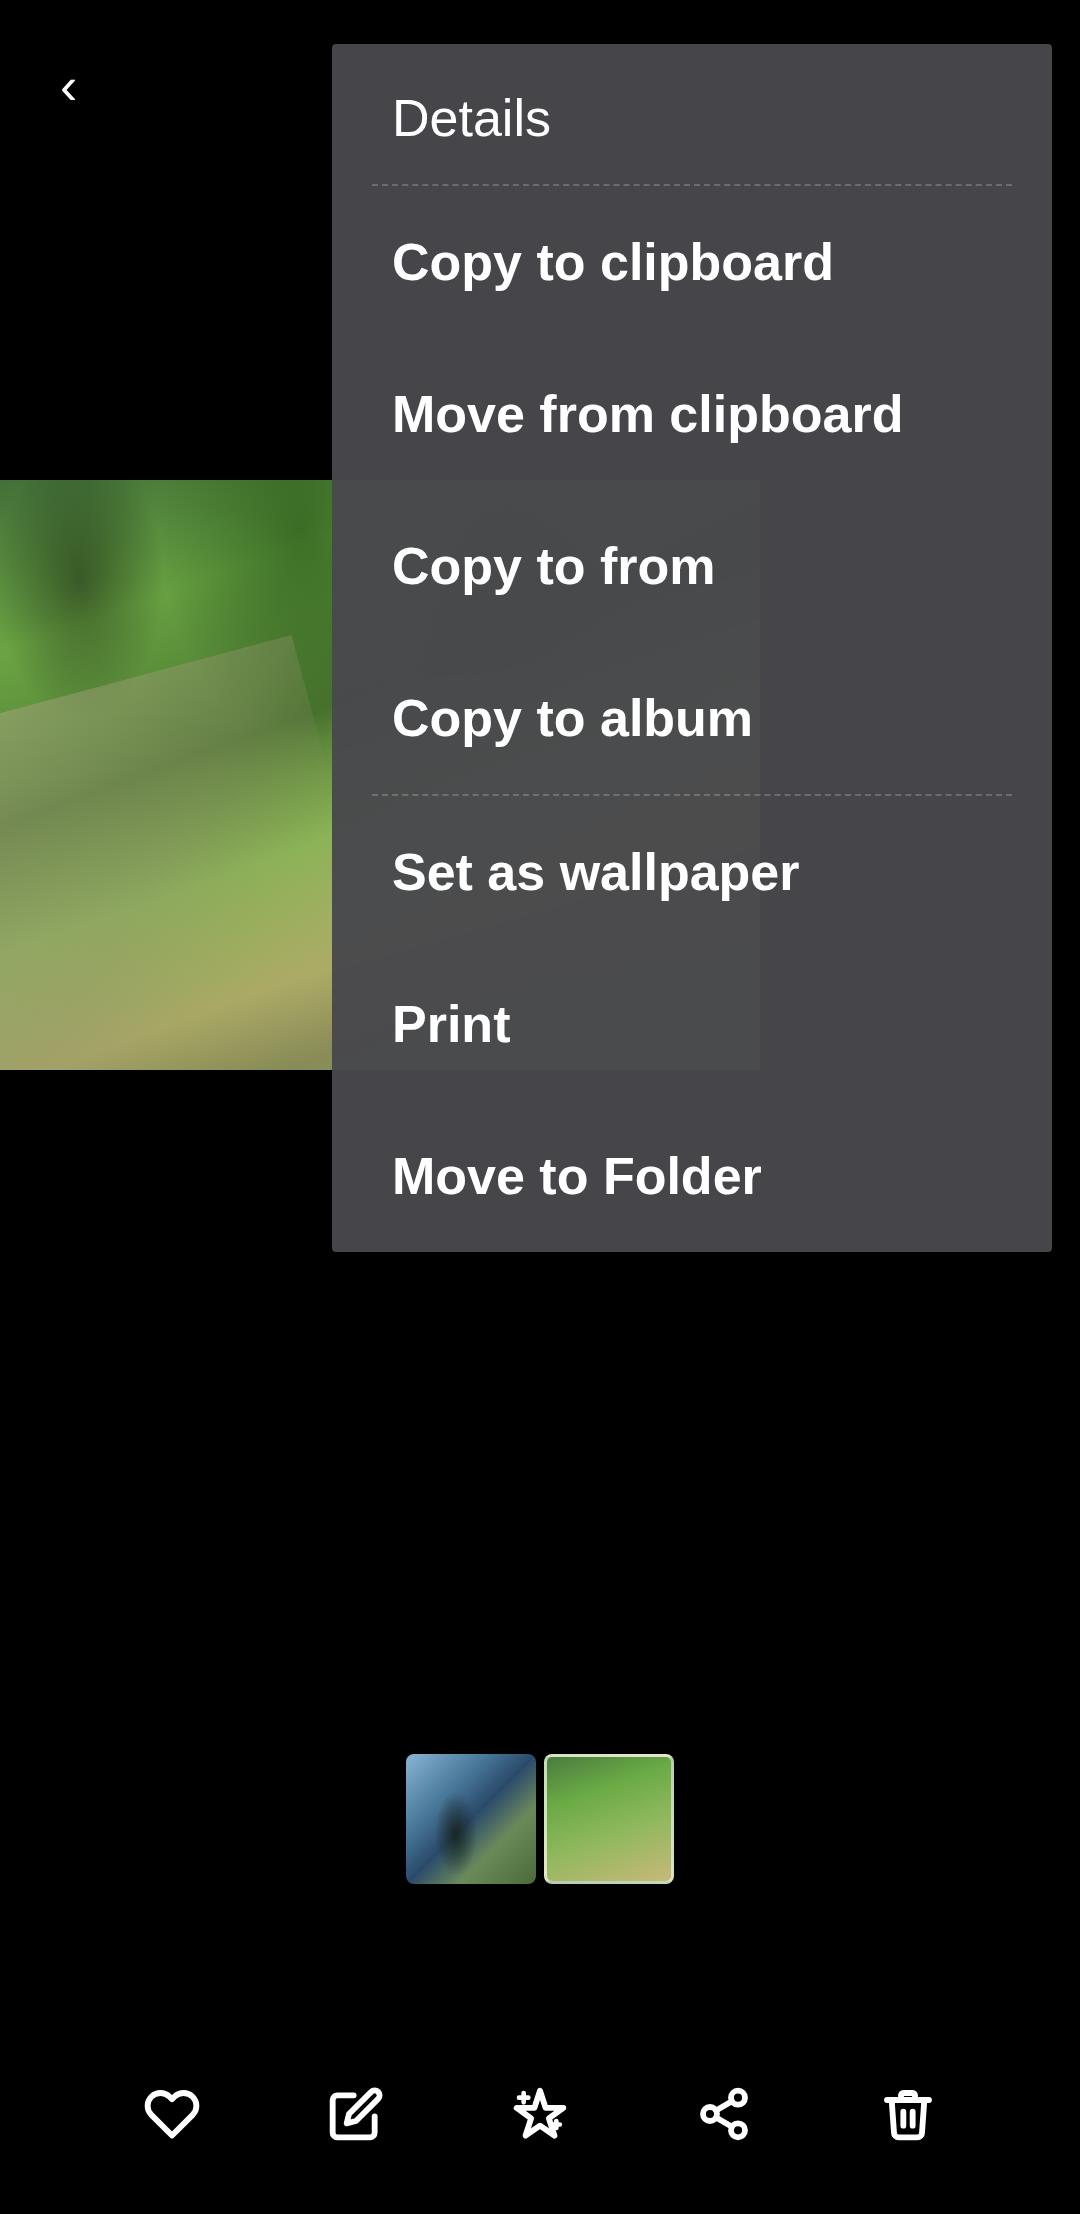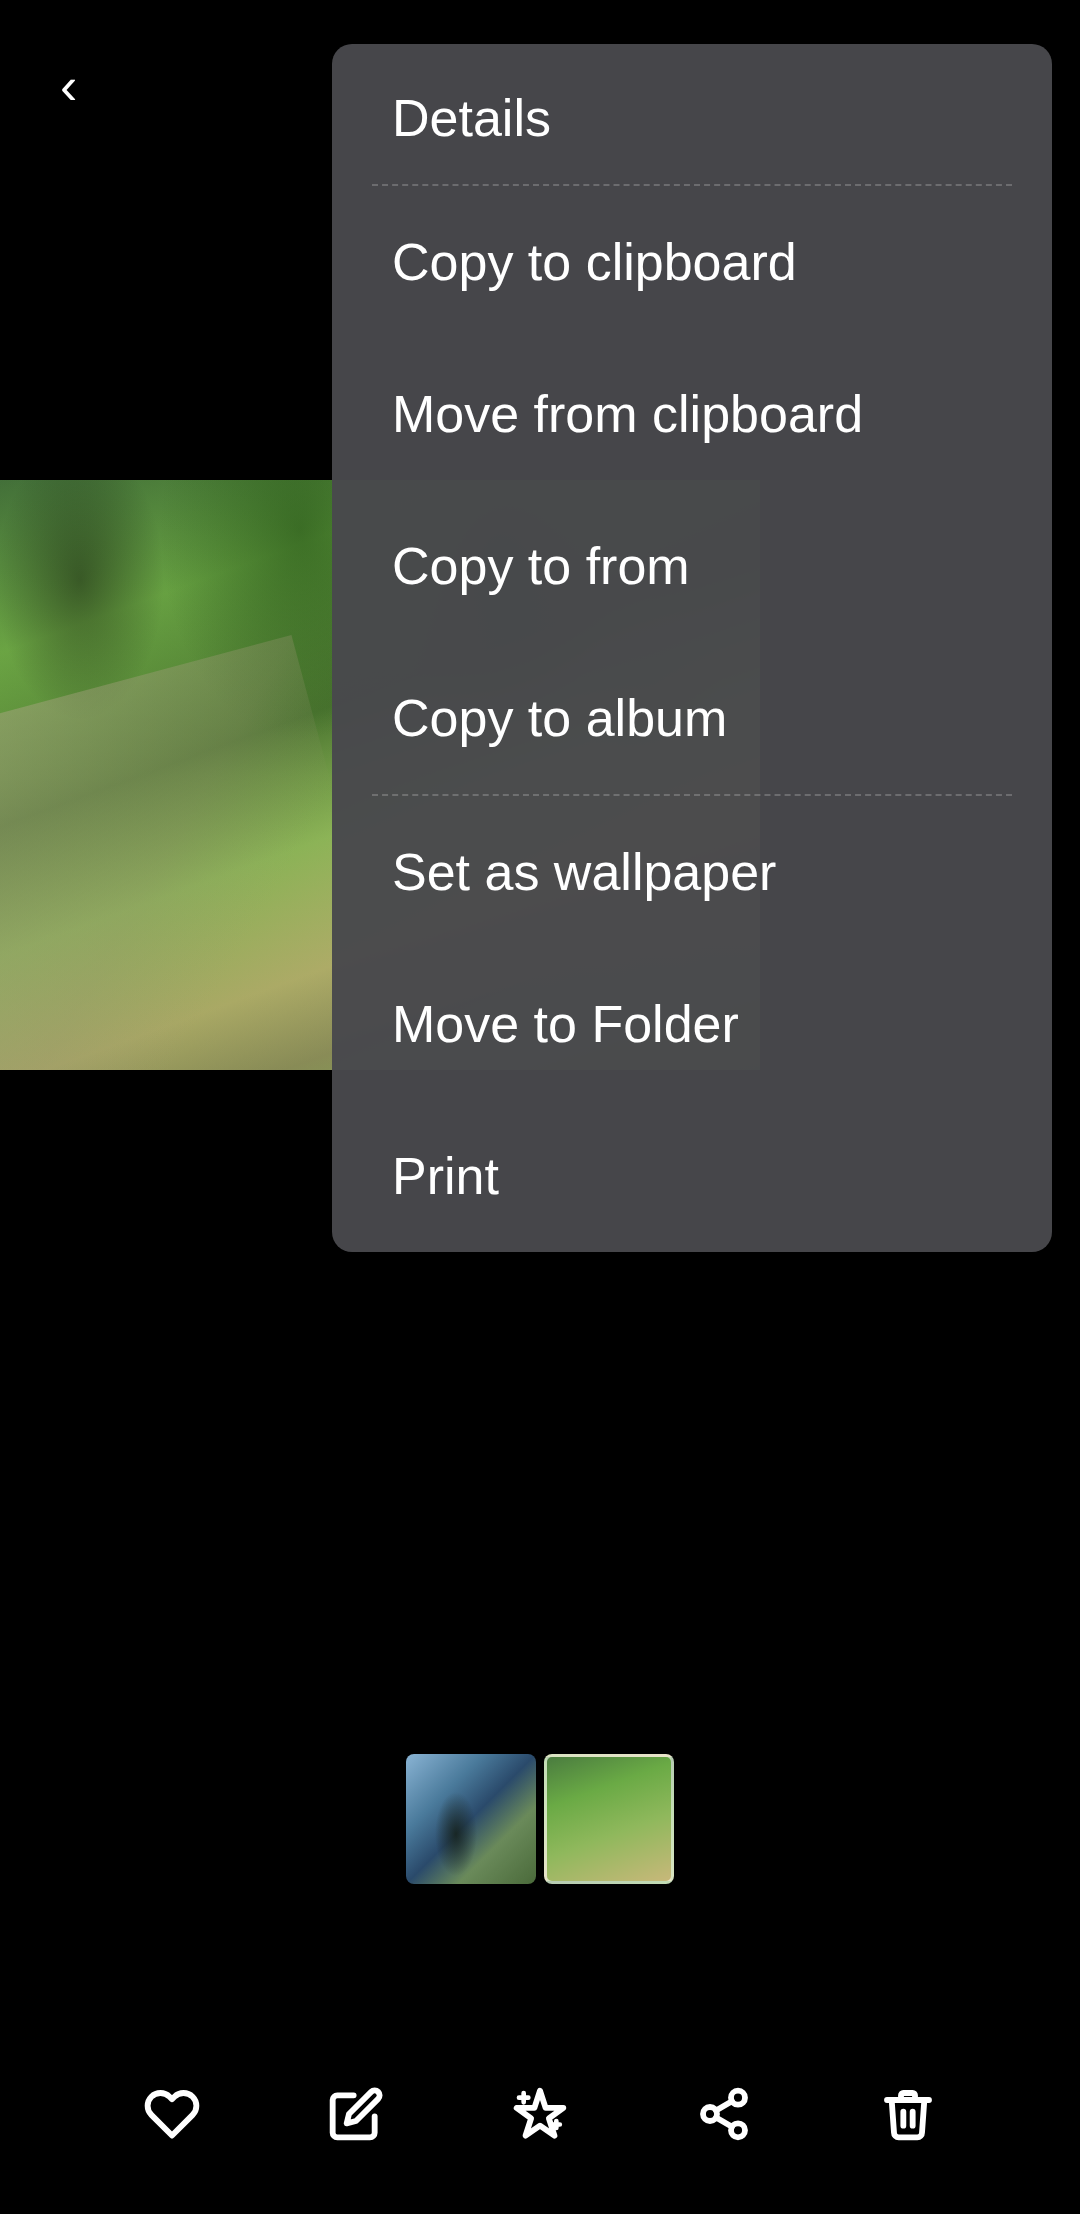--- a/index.html
+++ b/index.html
@@ -62,30 +62,30 @@
       line-height: 1;
     }
 
     
     .context-menu {
       position: absolute;
       top: 44px;
       right: 28px;
       width: 720px;
       background: rgba(72, 72, 76, 0.97);
-      border-radius: 20px;
+      border-radius: 4px;
       z-index: 100;
       overflow: hidden;
     }
 
     .menu-item {
       padding: 46px 60px;
       color: #fff;
       font-size: 52px;
-      font-weight: 400;
+      font-weight: 700;
       cursor: pointer;
       position: relative;
     }
 
     .menu-separator {
       border: none;
       border-top: 2px dashed rgba(180,180,180,0.35);
       margin: 0 40px;
     }
 
@@ -179,22 +179,22 @@
   <hr class="menu-separator">
 
   <div class="menu-item">Copy to clipboard</div>
   <div class="menu-item">Move from clipboard</div>
   <div class="menu-item">Copy to from</div>
   <div class="menu-item">Copy to album</div>
 
   <hr class="menu-separator">
 
   <div class="menu-item">Set as wallpaper</div>
+  <div class="menu-item">Print</div>
   <div class="menu-item">Move to Folder</div>
-  <div class="menu-item">Print</div>
 
 </div>
 
 <div class="thumbnails">
   <div class="thumb thumb-1"></div>
   <div class="thumb thumb-2"></div>
 </div>
 
 <div class="bottom-bar">
 

